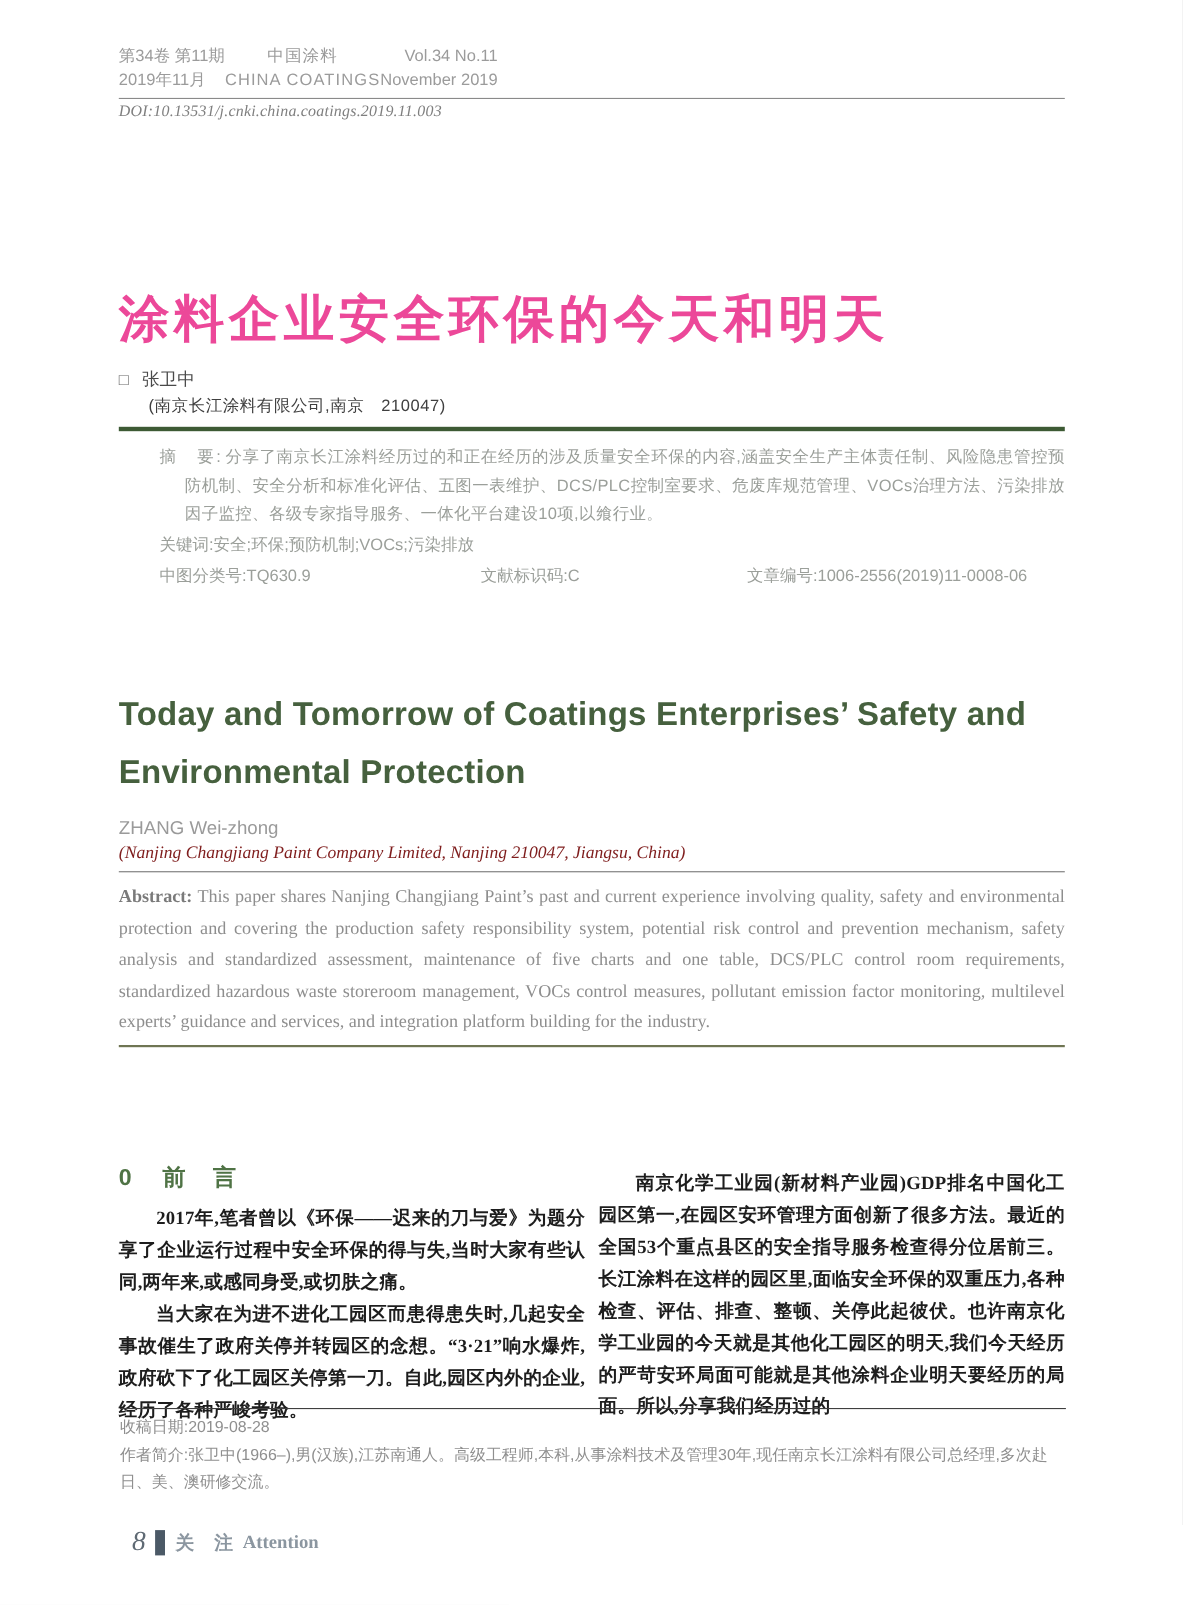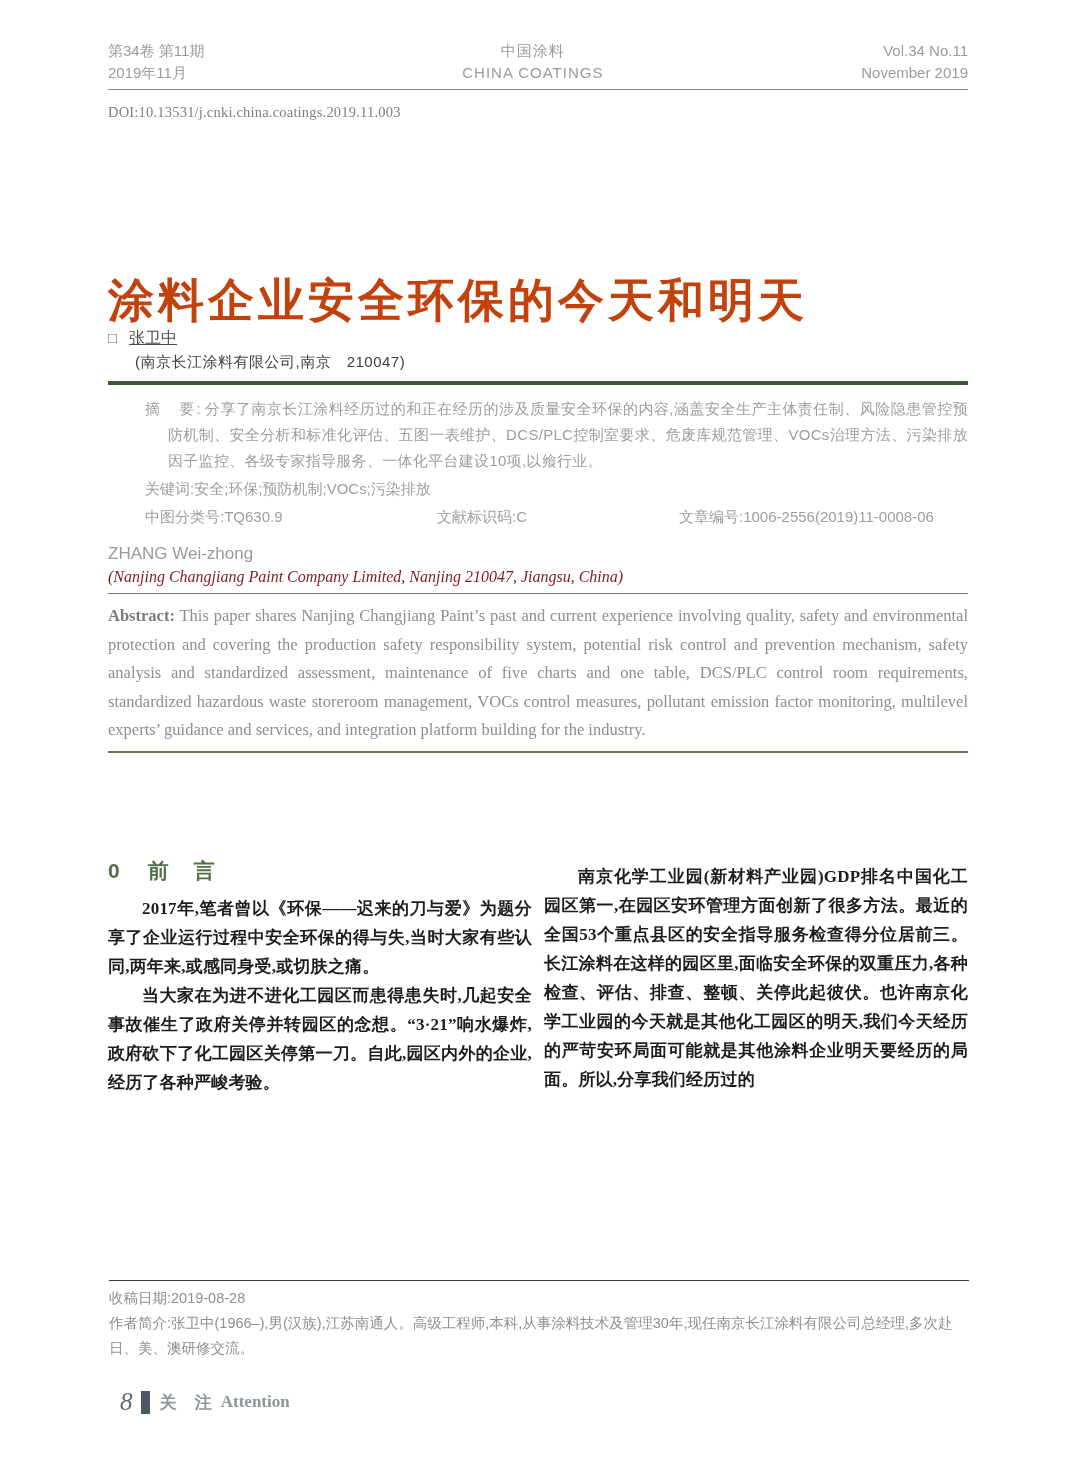--- a/index.html
+++ b/index.html
@@ -8,38 +8,38 @@
     width:1075px;height:1459px;
     margin:0 auto;
     background:#ffffff;
     overflow:hidden;
     font-family:"Liberation Serif","DejaVu Serif",serif;
   }
   .content{position:relative;margin:0 107px 0 108px;width:860px;}
 
   
   .masthead{padding-top:40px;}
-  .mast-row{display:flex;justify-content:space-between;align-items:flex-start;
+  .mast-row{display:flex;justify-content:flex-start;align-items:flex-start;
     font-family:"Liberation Sans","DejaVu Sans",sans-serif;
-    color:#9b9b9b;font-size:15px;line-height:22px;gap:20px;}
+    color:#9b9b9b;font-size:15px;line-height:22px;}
   .mast-left{text-align:left;}
   .mast-center{text-align:center;letter-spacing:1px;}
   .mast-right{text-align:right;}
   .mast-rule{border-top:1px solid #8a8a8a;margin-top:5px;}
-  .doi{color:#7f7f7f;font-size:14.5px;margin-top:14px;letter-spacing:0.2px;}
+  .doi{color:#7f7f7f;font-size:14.5px;margin-top:3px;letter-spacing:0.2px;font-style:italic;}
 
   
   .title-cn{
     margin:152px 0 0 0;
     font-family:"Liberation Sans","DejaVu Sans",sans-serif;
     font-weight:bold;font-size:46px;line-height:1.2;
-    color:#c2410c;letter-spacing:4px;
+    color:#ec4899;letter-spacing:4px;
   }
-  .author-line{font-size:16px;color:#4a4a4a;
-    font-family:"Liberation Sans","DejaVu Sans",sans-serif;text-decoration:underline;}
+  .author-line{margin-top:18px;font-size:16px;color:#4a4a4a;
+    font-family:"Liberation Sans","DejaVu Sans",sans-serif;}
   .author-box{display:inline-block;margin-right:12px;color:#6a6a6a;font-size:15px;}
   .affil-cn{margin-top:4px;padding-left:27px;font-size:15px;color:#3f3f3f;
     font-family:"Liberation Sans","DejaVu Sans",sans-serif;letter-spacing:0.5px;}
   .thick-rule{margin-top:9px;height:4px;background:#3d5a34;}
 
   
   .abstract-cn{
     margin-top:11px;
     padding-left:60px;text-indent:-23px;
     font-family:"Liberation Sans","DejaVu Sans",sans-serif;
@@ -140,20 +140,21 @@
     <div class="keywords-cn">
       <span>关键词:</span><span>安全;环保;预防机制;VOCs;污染排放</span>
     </div>
 
     <div class="class-row">
       <span><span>中图分类号:</span><span>TQ630.9</span></span>
       <span><span>文献标识码:</span><span>C</span></span>
       <span><span>文章编号:</span><span>1006-2556(2019)11-0008-06</span></span>
     </div>
 
+    <h2 class="title-en">Today and Tomorrow of Coatings Enterprises’ Safety and Environmental Protection</h2>
     <div class="author-en">ZHANG Wei-zhong</div>
     <div class="affil-en">(Nanjing Changjiang Paint Company Limited, Nanjing 210047, Jiangsu, China)</div>
 
     <div class="thin-rule"></div>
 
     <p class="abstract-en">
       <b>Abstract:</b> <span>This paper shares Nanjing Changjiang Paint’s past and current experience involving quality, safety and environmental protection and covering the production safety responsibility system, potential risk control and prevention mechanism, safety analysis and standardized assessment, maintenance of five charts and one table, DCS/PLC control room requirements, standardized hazardous waste storeroom management, VOCs control measures, pollutant emission factor monitoring, multilevel experts’ guidance and services, and integration platform building for the industry.</span>
     </p>
 
     <div class="olive-rule"></div>

